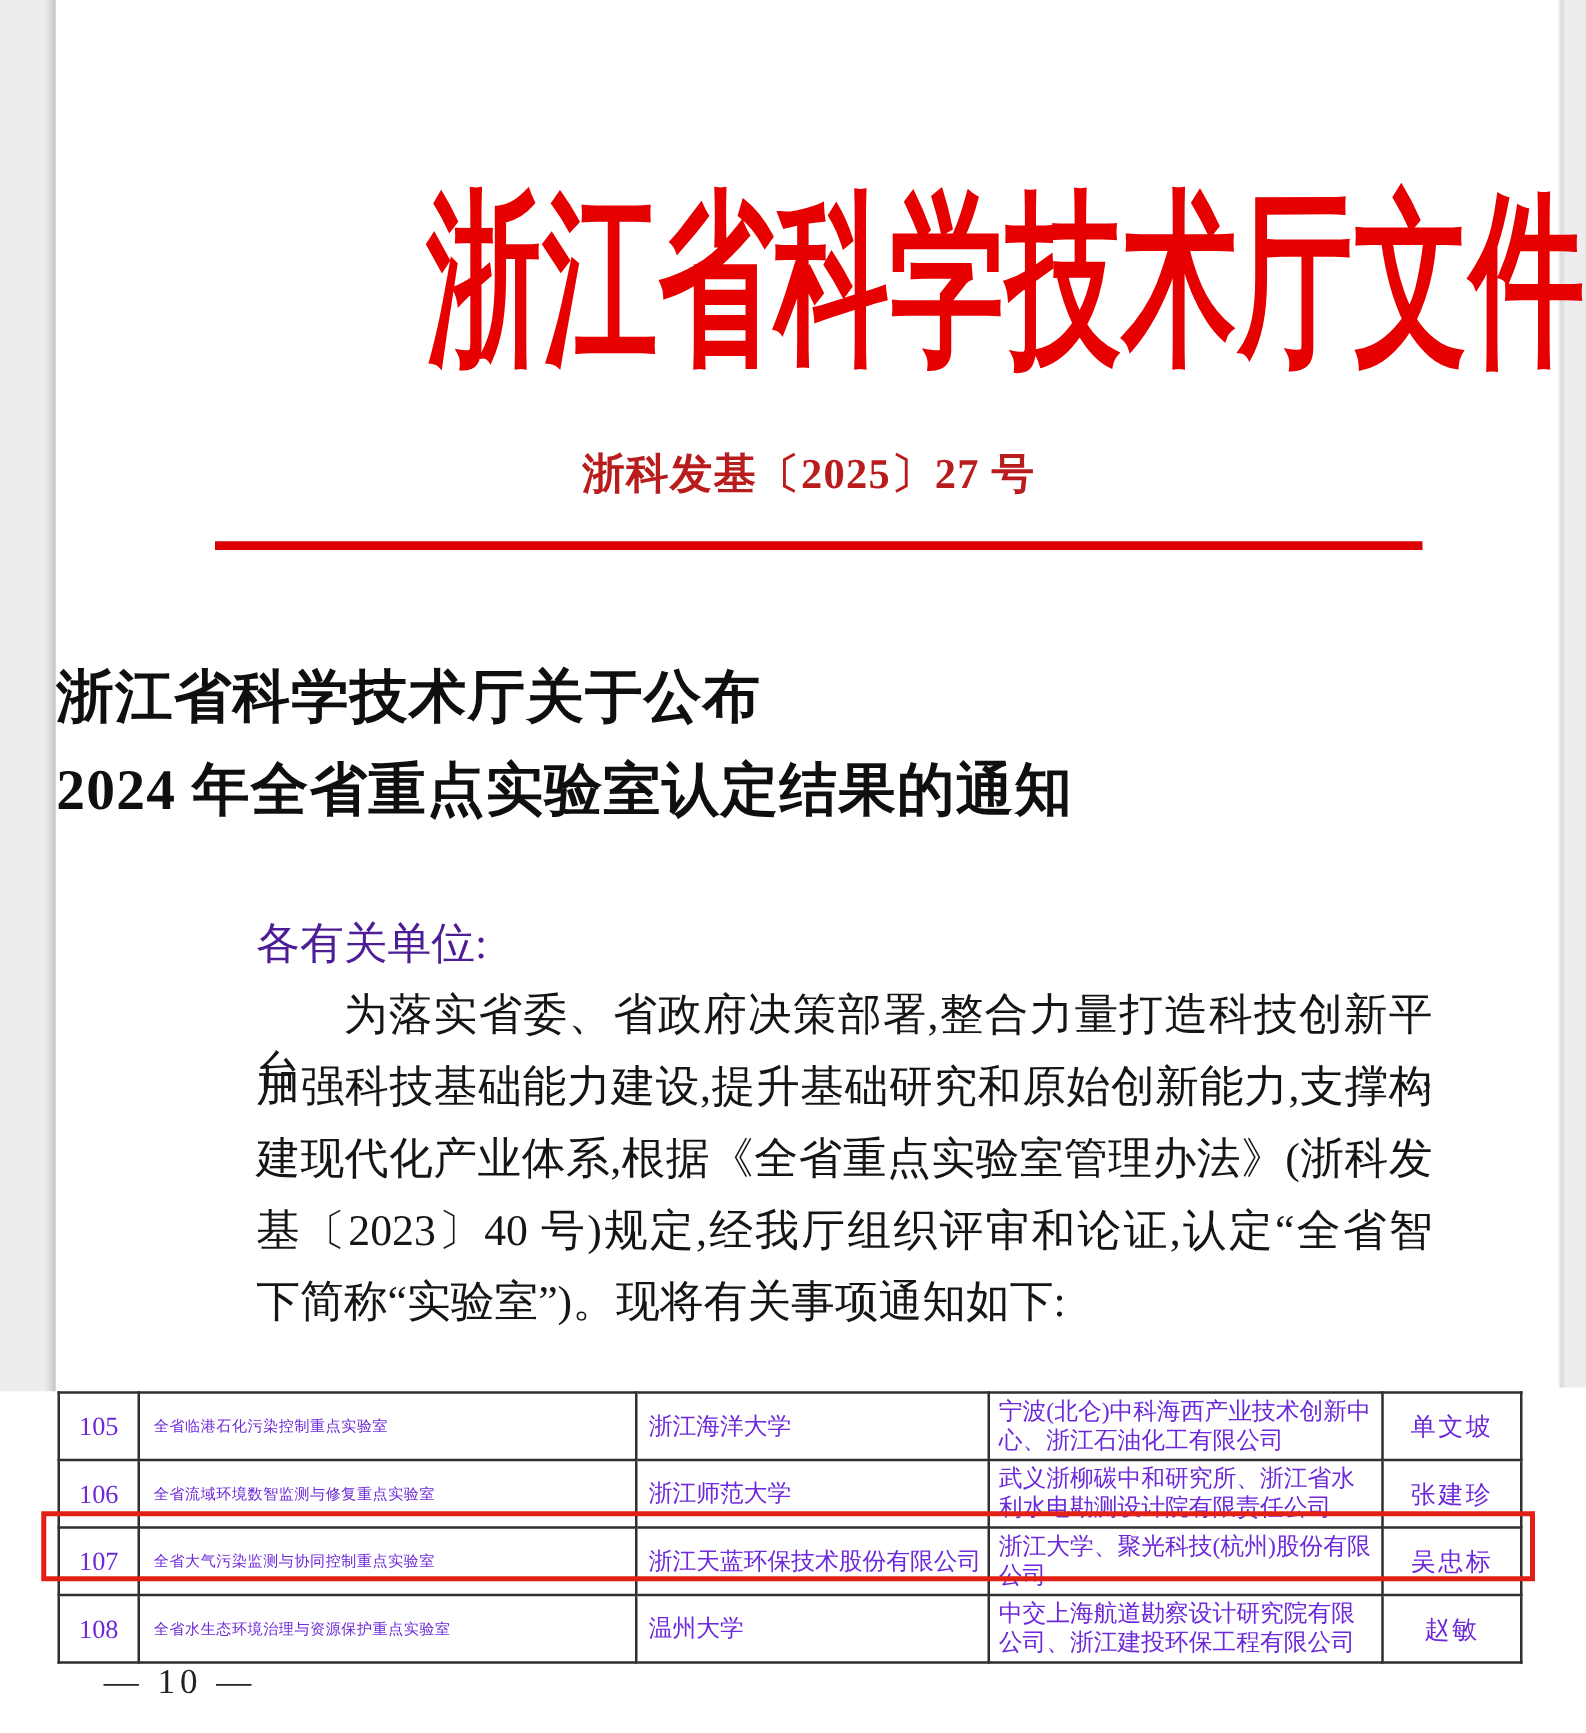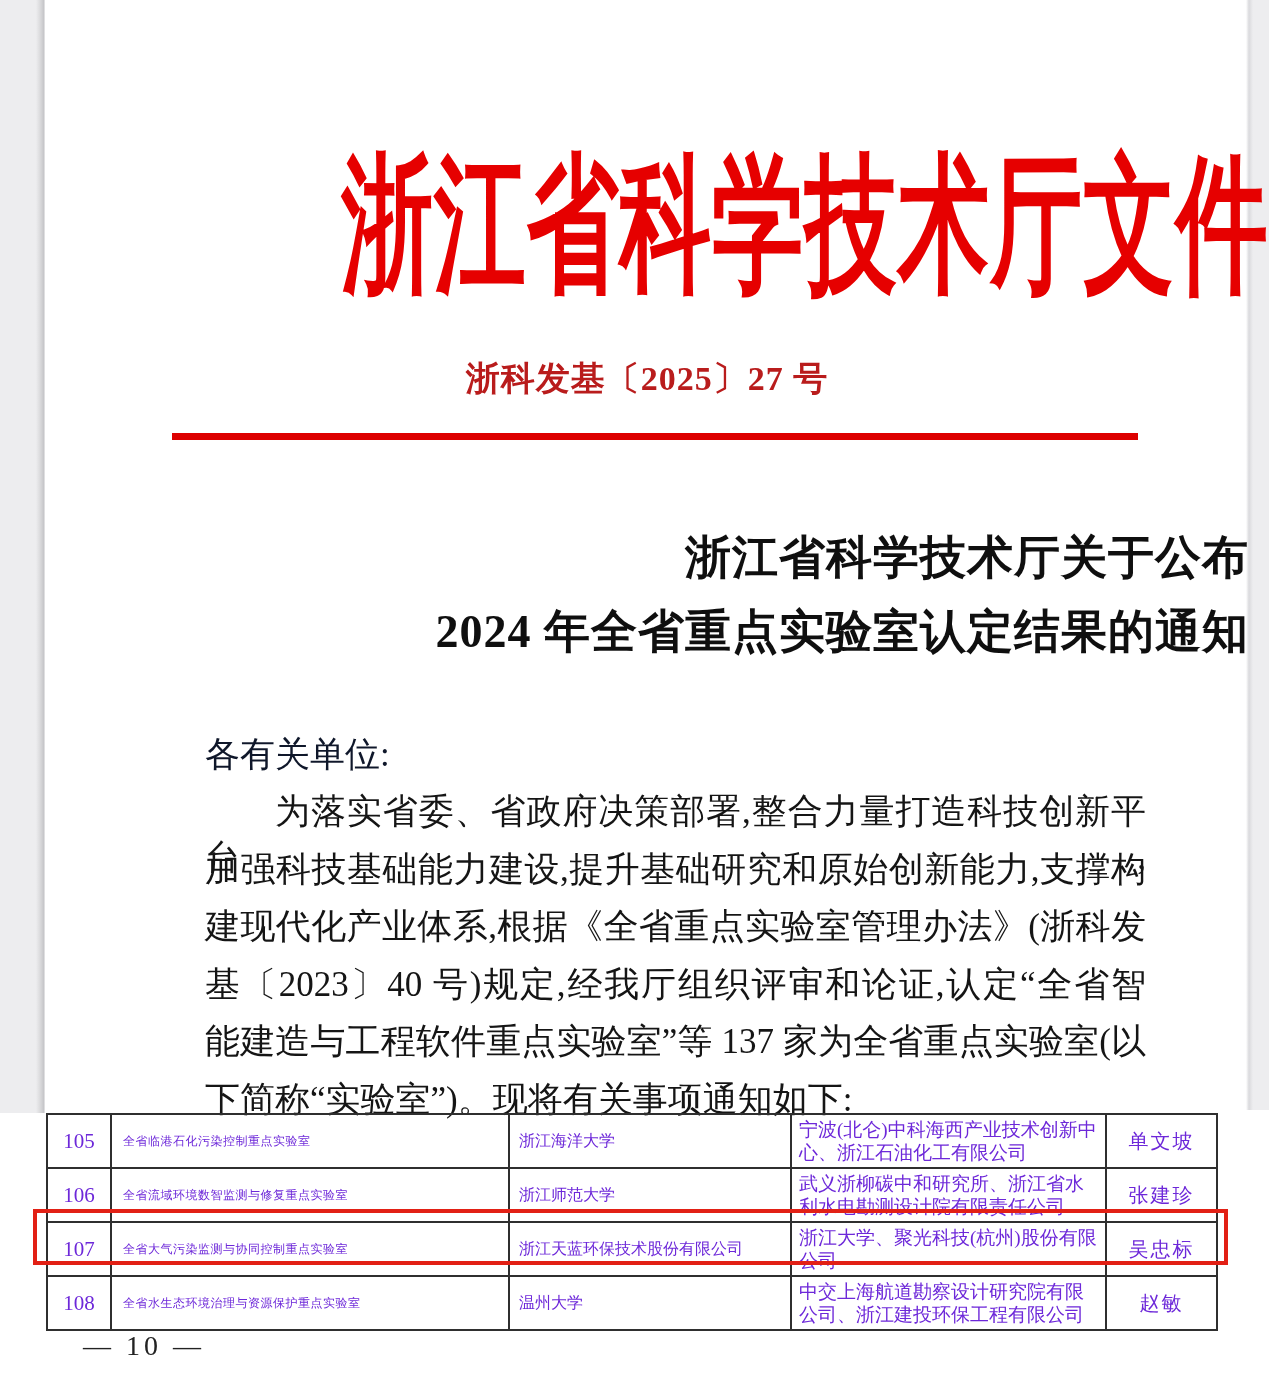--- a/index.html
+++ b/index.html
@@ -32,49 +32,49 @@
   .doc-number {
     position:absolute; left:45px; top:356px; width:1204px;
     text-align:center; font-size:34px; font-weight:600; letter-spacing:1px;
     color:#b91c1c;
   }
   .red-rule {
     position:absolute; left:172px; top:433px; width:966px; height:7px;
     background:var(--rule-red,#dd0000);
   }
   .notice-line {
-    position:absolute; left:45px; width:1204px; text-align:right;
+    position:absolute; left:45px; width:1204px; text-align:left;
     font-size:46px; font-weight:bold; letter-spacing:1px; color:#0f0f0f;
     white-space:nowrap;
   }
   .notice-line.l1 { top:527px; }
   .notice-line.l2 { top:601px; }
   .salutation {
-    position:absolute; left:205px; top:731px; font-size:35px; color:#0f172a;
+    position:absolute; left:205px; top:731px; font-size:35px; color:#4c1d95;
     white-space:nowrap;
   }
   .body-lines { position:absolute; left:205px; top:789px; width:941px; }
   .body-line {
     height:57.5px; font-size:35px; line-height:46px; color:#151515;
     text-align:justify; text-align-last:justify; text-justify:inter-character;
   }
   .body-line.indent { text-indent:70px; }
   .body-line.last { text-align-last:left; }
   table.lab-table {
     position:absolute; left:46px; top:1113px; width:1170px;
     border-collapse:collapse; table-layout:fixed;
   }
   table.lab-table td {
     border:2px solid var(--table-border,#2f2f2f);
     vertical-align:middle; color:#6d28d9; overflow:hidden;
   }
   table.lab-table tr { height:50px; }
   td.c-no   { text-align:center; font-size:21px; }
   td.c-lab  { padding-left:11px; font-size:12px; letter-spacing:0.5px; white-space:nowrap; }
-  td.c-inst { padding-left:9px;  font-size:16px; white-space:nowrap; }
+  td.c-inst { padding-left:9px;  font-size:19px; white-space:nowrap; }
   td.c-part { padding:3px 7px;  font-size:19px; line-height:23px; }
   td.c-dir  { text-align:center; font-size:20px; letter-spacing:2px; }
   .highlight-box {
     position:absolute; left:33px; top:1209px; width:1195px; height:56px;
     border:4px solid var(--highlight-red,#e22015); background:transparent;
   }
   .page-number {
     position:absolute; left:83px; top:1330px; font-size:28px;
     letter-spacing:4px; color:#222; white-space:nowrap;text-align:right;
   }
@@ -96,21 +96,20 @@
 <div class="notice-line l1">浙江省科学技术厅关于公布</div>
 <div class="notice-line l2">2024 年全省重点实验室认定结果的通知</div>
 
 <div class="salutation">各有关单位:</div>
 
 <div class="body-lines">
   <div class="body-line indent">为落实省委、省政府决策部署,整合力量打造科技创新平台,</div>
   <div class="body-line">加强科技基础能力建设,提升基础研究和原始创新能力,支撑构</div>
   <div class="body-line">建现代化产业体系,根据《全省重点实验室管理办法》(浙科发</div>
   <div class="body-line">基〔2023〕40 号)规定,经我厅组织评审和论证,认定“全省智</div>
-  <div class="body-line">能建造与工程软件重点实验室”等 137 家为全省重点实验室(以</div>
   <div class="body-line last">下简称“实验室”)。现将有关事项通知如下:</div>
 </div>
 
 <table class="lab-table">
   <colgroup>
     <col style="width:64px">
       <col style="width:398px">
       <col style="width:282px">
       <col style="width:315px">
       <col style="width:111px">

